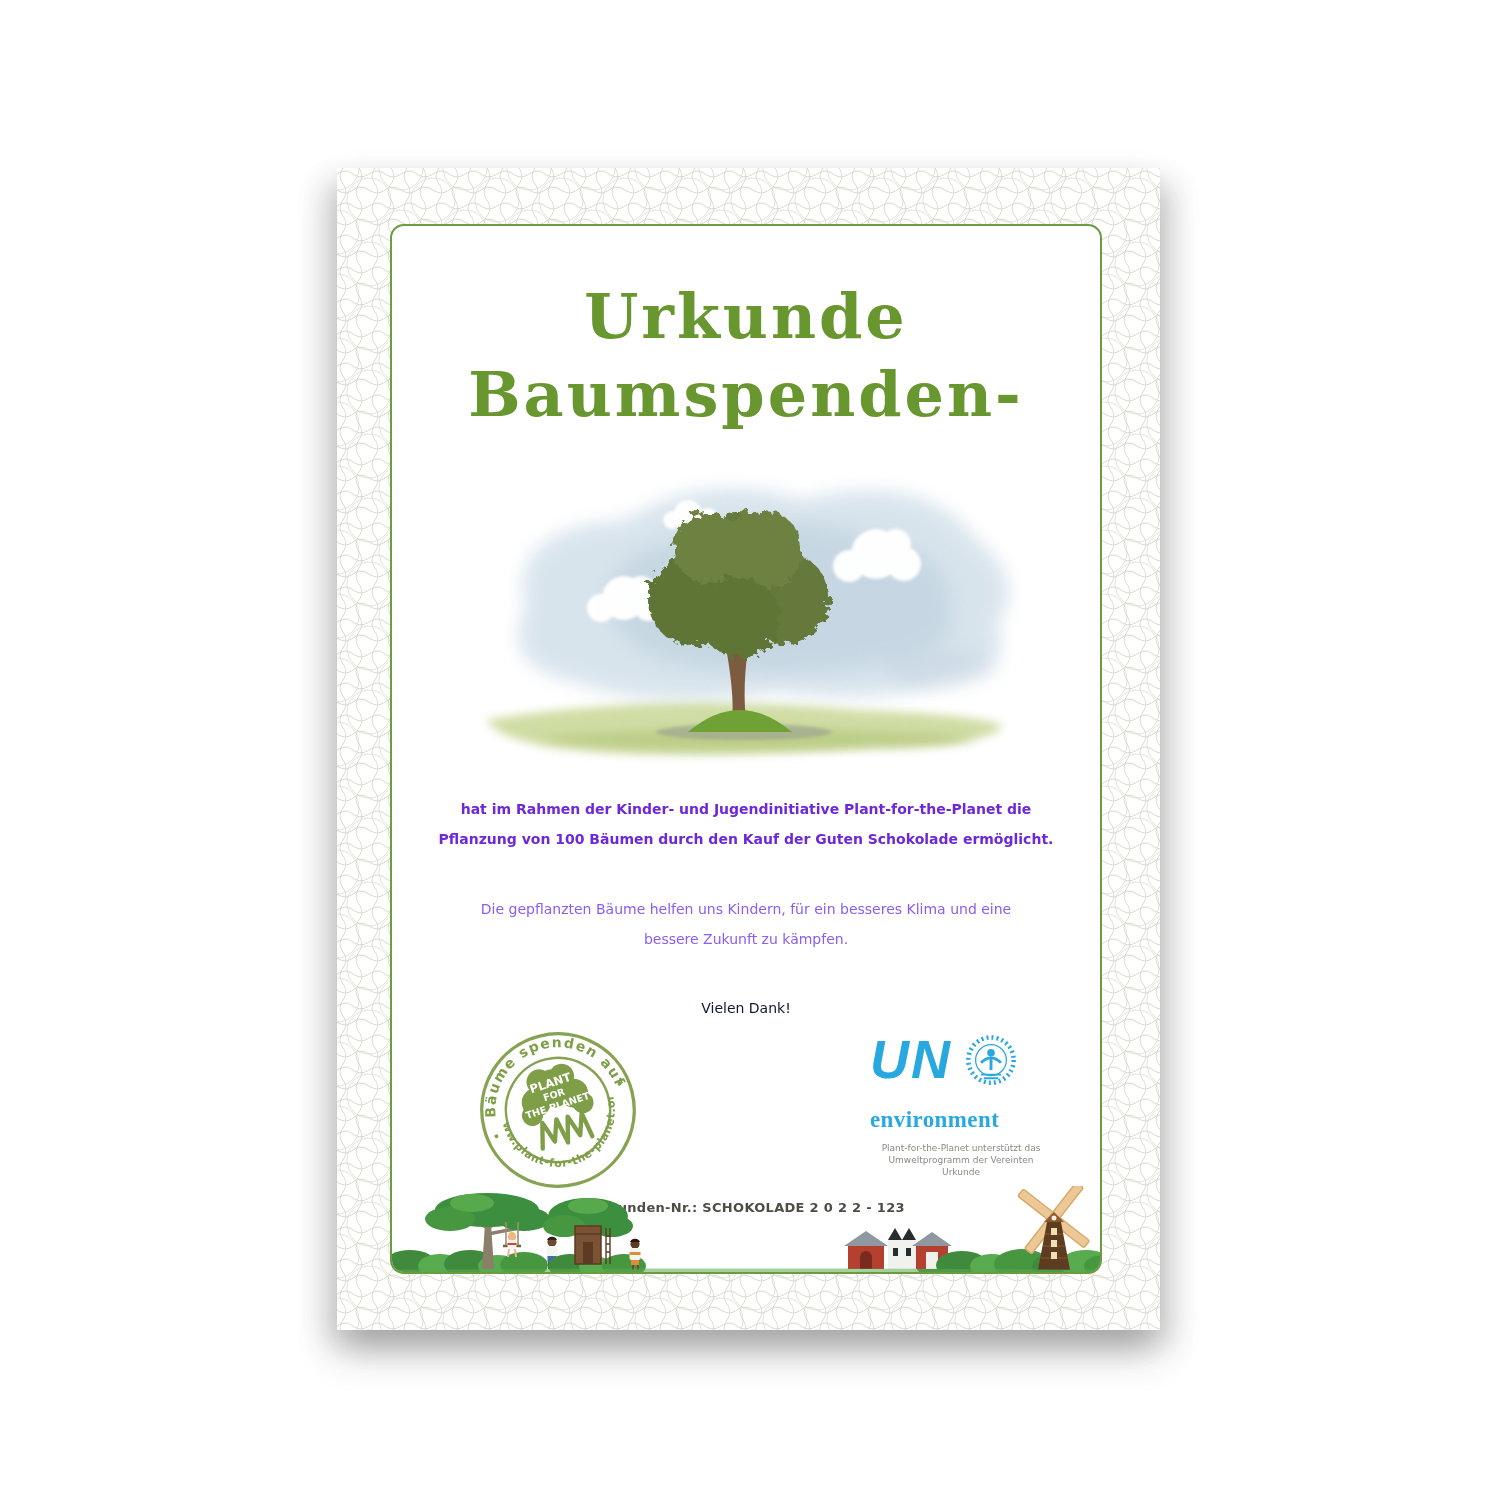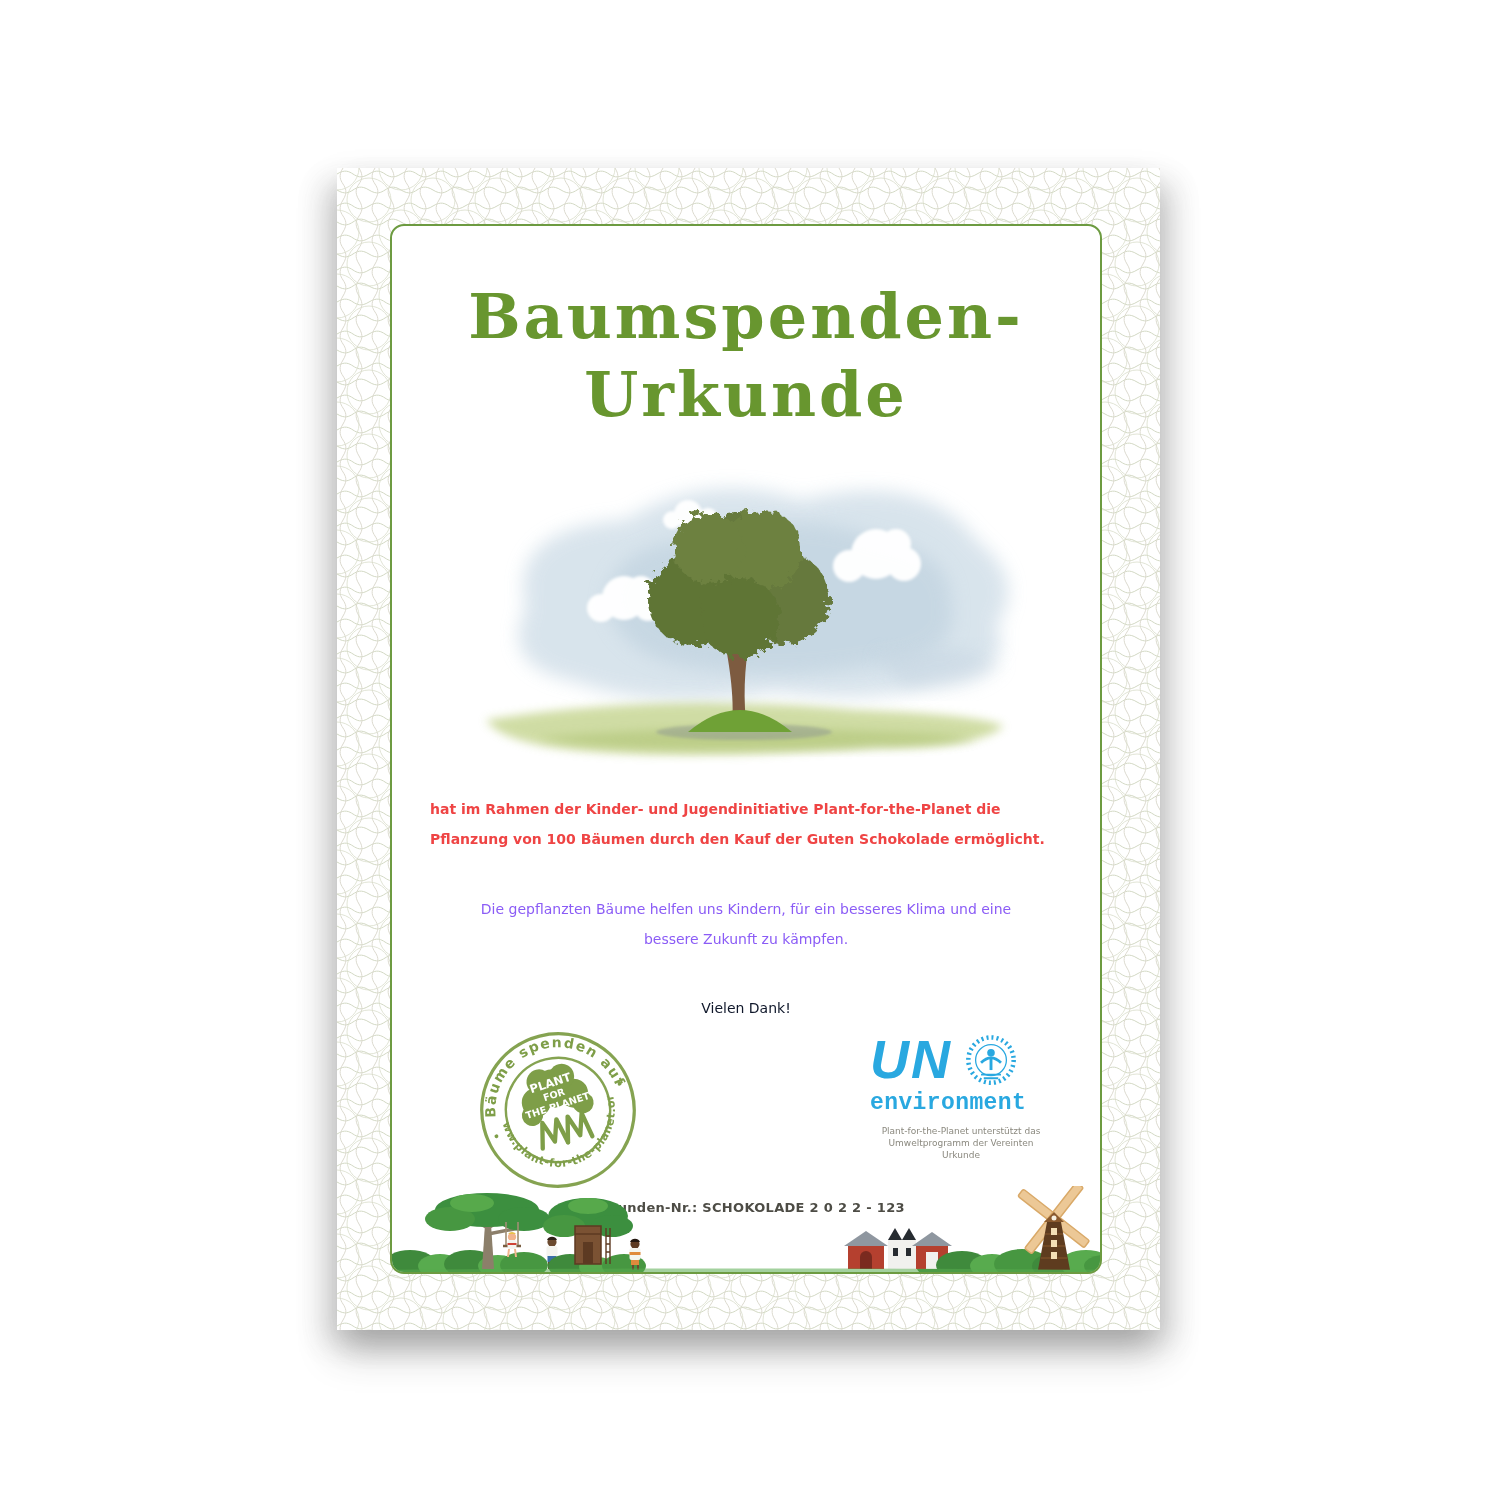--- a/index.html
+++ b/index.html
@@ -10,38 +10,38 @@
   .guilloche{position:absolute;left:0;top:0;}
   .inner{position:absolute;left:53px;top:56px;width:712px;height:1050px;background:#ffffff;
          border:2.5px solid #6d9b41;border-radius:14px;overflow:hidden;box-sizing:border-box;}
   .title{margin-top:52px;text-align:center;color:#68962f;
          font-family:"DejaVu Serif","Liberation Serif",serif;font-weight:bold;
          font-size:62px;line-height:78px;letter-spacing:3px;}
   .scene{display:block;margin:24px auto 0;}
   .recipient{margin-top:12px;text-align:center;color:#53493f;
              font-family:"DejaVu Serif","Liberation Serif",serif;font-weight:bold;
              font-size:30px;letter-spacing:.5px;}
-  .grant{margin:16px auto 0;width:632px;color:#ef4444;
+  .grant{margin:16px auto 0;width:632px;text-align:center;color:#6d28d9;
          font-size:14px;font-weight:bold;line-height:30px;}
   .impact{margin:40px auto 0;width:566px;text-align:center;color:#8b5cf6;
           font-size:14px;font-weight:normal;line-height:30px;}
   .thanks{margin:46px auto 0;text-align:center;color:#0f172a;font-size:14px;}
   .logos{position:absolute;left:0;top:800px;width:712px;height:170px;}
   .stamp{position:absolute;left:84px;top:2px;}
   .sig{position:absolute;left:286px;top:14px;width:178px;text-align:center;}
   .sig-dots{width:168px;margin:2px auto 6px;border-top:2px dotted #b9b7ae;}
   .sig-name{font-size:9.5px;color:#97948a;line-height:13px;}
   .sig-role{font-size:9.5px;color:#97948a;line-height:13px;}
   .un{position:absolute;left:478px;top:6px;width:186px;text-align:left;}
   .un-row{display:flex;align-items:flex-start;font-style:italic;}
   .un-word{color:#29a8e0;font-weight:bold;font-size:54px;line-height:54px;letter-spacing:2px;
            font-family:"Liberation Sans","DejaVu Sans",sans-serif;}
   .un-emblem{margin-left:10px;}
-  .un-env{color:#29a8e0;font-weight:bold;font-size:23px;letter-spacing:.4px;margin-top:0px;
-          font-family:Liberation Mono, monospace;}
+  .un-env{color:#29a8e0;font-weight:bold;font-size:23px;letter-spacing:.4px;margin-top:17px;
+          font-family:Liberation Serif, serif;}
   .un-note{margin-top:9px;font-size:9px;line-height:12px;color:#8b897f;text-align:center;width:182px;}
   .certno{position:absolute;left:0;top:974px;width:712px;text-align:center;color:#4d4c45;
           font-size:13px;font-weight:bold;letter-spacing:.3px;}
   .strip{position:absolute;left:0;bottom:0;}
   .validity{position:absolute;left:0;bottom:13px;width:823px;text-align:center;
             color:#55544c;font-size:11px;font-weight:600;}
 </style>
 </head>
 <body>
 
@@ -71,22 +71,22 @@
               <circle cx="64" cy="64" r="22"></circle>
           </g>
         </pattern>
       </defs>
       <rect width="823" height="1162" fill="url(#gpat)"></rect>
     </svg>
 
     <div class="inner">
 
       <div class="title">
+        <div>Urkunde</div>
         <div>Baumspenden-</div>
-        <div>Urkunde</div>
       </div>
 
       <svg class="scene" width="580" height="320" viewBox="0 0 580 320">
         <defs>
           <filter id="soft9" x="-30%" y="-30%" width="160%" height="160%">
               <feGaussianBlur stdDeviation="9"></feGaussianBlur>
             </filter>
           <filter id="soft5" x="-30%" y="-30%" width="160%" height="160%">
               <feGaussianBlur stdDeviation="5"></feGaussianBlur>
             </filter>

